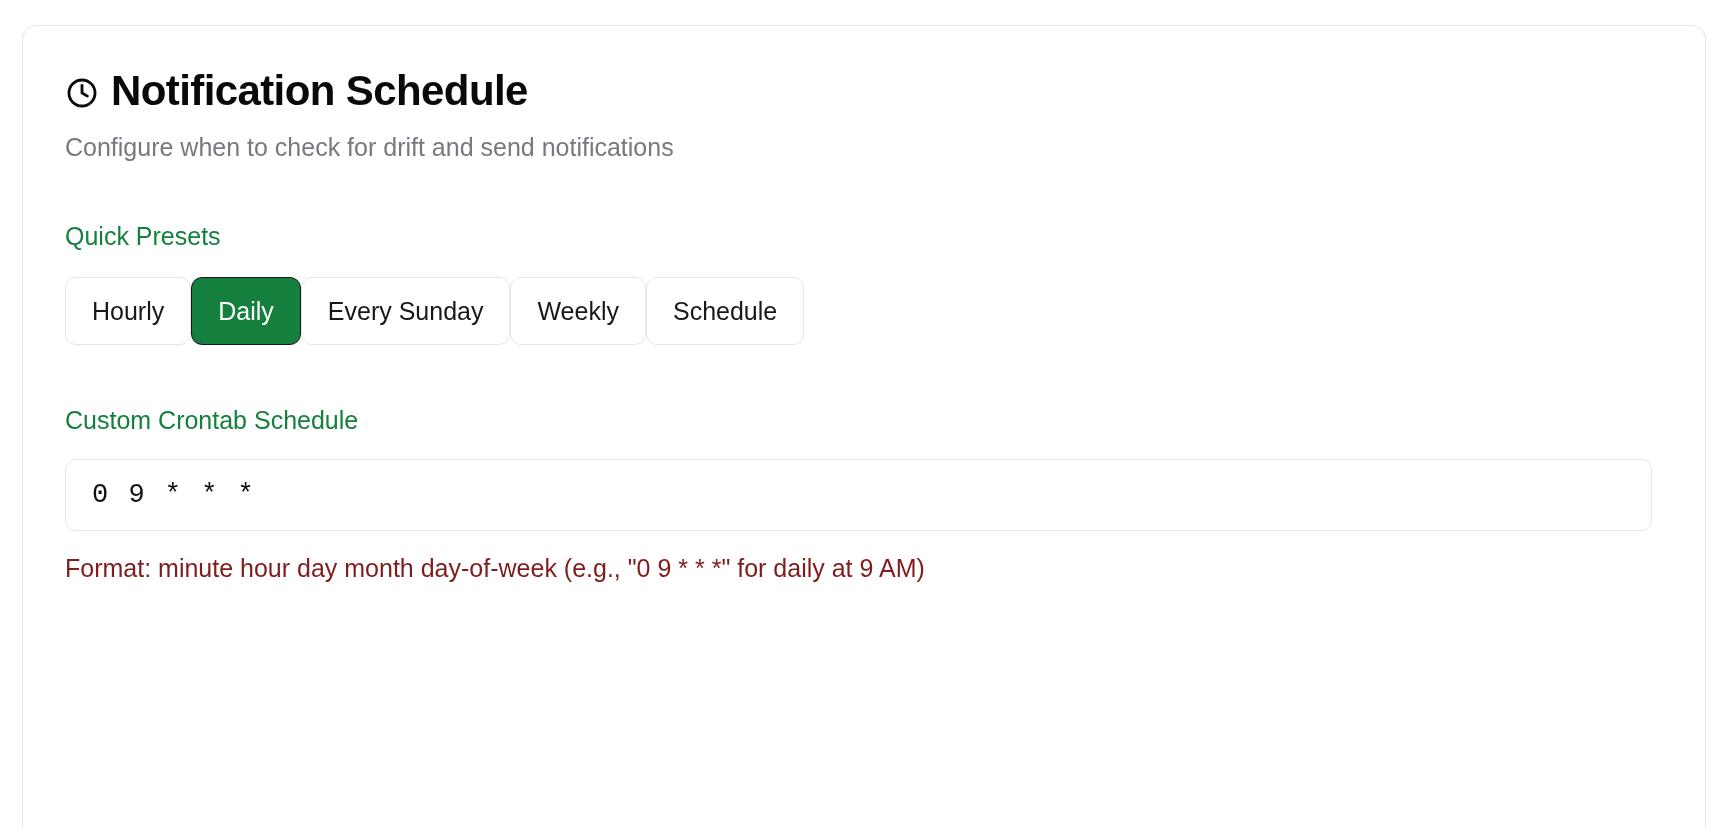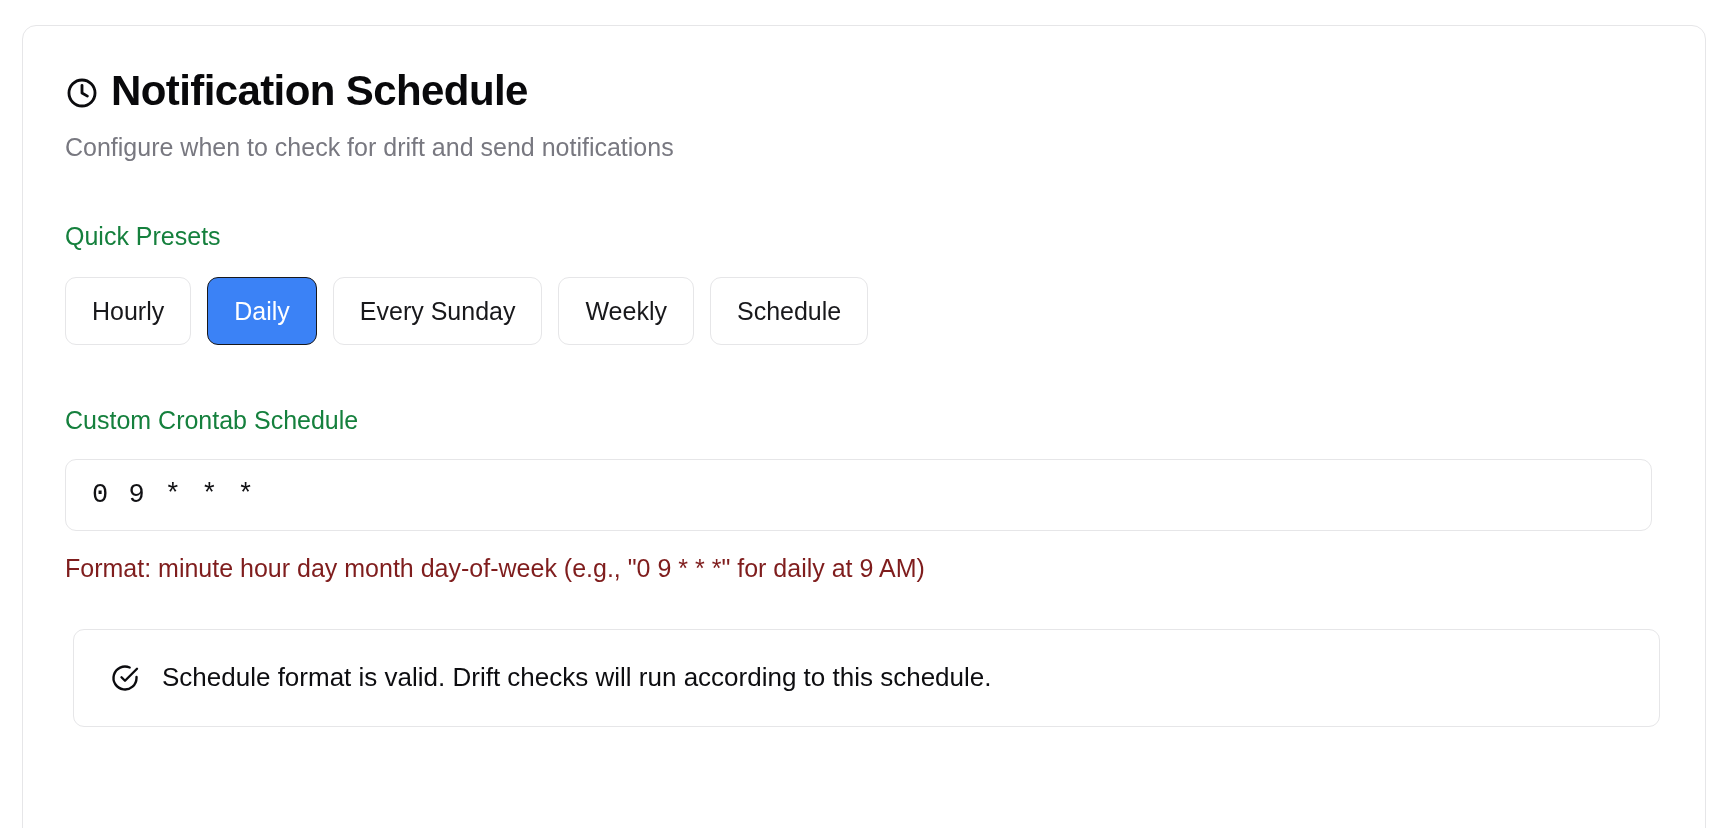--- a/index.html
+++ b/index.html
@@ -64,41 +64,40 @@
     color: #15803d;
     line-height: 1.2;
   }
 
   .presets-label { margin-top: 58px; }
 
   
   .preset-row {
     margin-top: 26px;
     display: flex;
-    gap: 16px;
   }
 
   .preset-btn {
     height: 68px;
     padding: 0 26px;
     display: inline-flex;
     align-items: center;
     justify-content: center;
     font-family: "Liberation Sans", sans-serif;
     font-size: 25px;
     color: #18181b;
     background: #ffffff;
     border: 1px solid #e6e6e8;
     border-radius: 11px;
     cursor: pointer;
     white-space: nowrap;
   }
 
   .preset-btn.active {
-    background: #3b82f6;
+    background: #15803d;
     border-color: #18181b;
     color: #ffffff;
   }
 
   
   .crontab-label { margin-top: 60px; }
 
   .crontab-input {
     margin-top: 24px;
     width: 1587px;
@@ -175,22 +174,15 @@
       <button class="preset-btn">Weekly</button>
       <button class="preset-btn">Schedule</button>
     </div>
 
     <div class="section-label crontab-label">Custom Crontab Schedule</div>
 
     <input class="crontab-input" type="text" value="0 9 * * *" style="">
 
     <p class="hint">Format: minute hour day month day-of-week (e.g., "0 9 * * *" for daily at 9 AM)</p>
 
-    <div class="banner">
-      <svg class="check-icon" viewBox="0 0 24 24" fill="none" stroke="#0b0b0e" stroke-width="1.9" stroke-linecap="round" stroke-linejoin="round">
-        <path d="M21.2 11.1v.9a9.2 9.2 0 1 1-5.45-8.4"></path>
-        <polyline points="21.6,4.6 12,14.2 9.2,11.4"></polyline>
-      </svg>
-      <span class="banner-text">Schedule format is valid. Drift checks will run according to this schedule.</span>
-    </div>
 
   </div>
 </div>
 
 </body></html>

